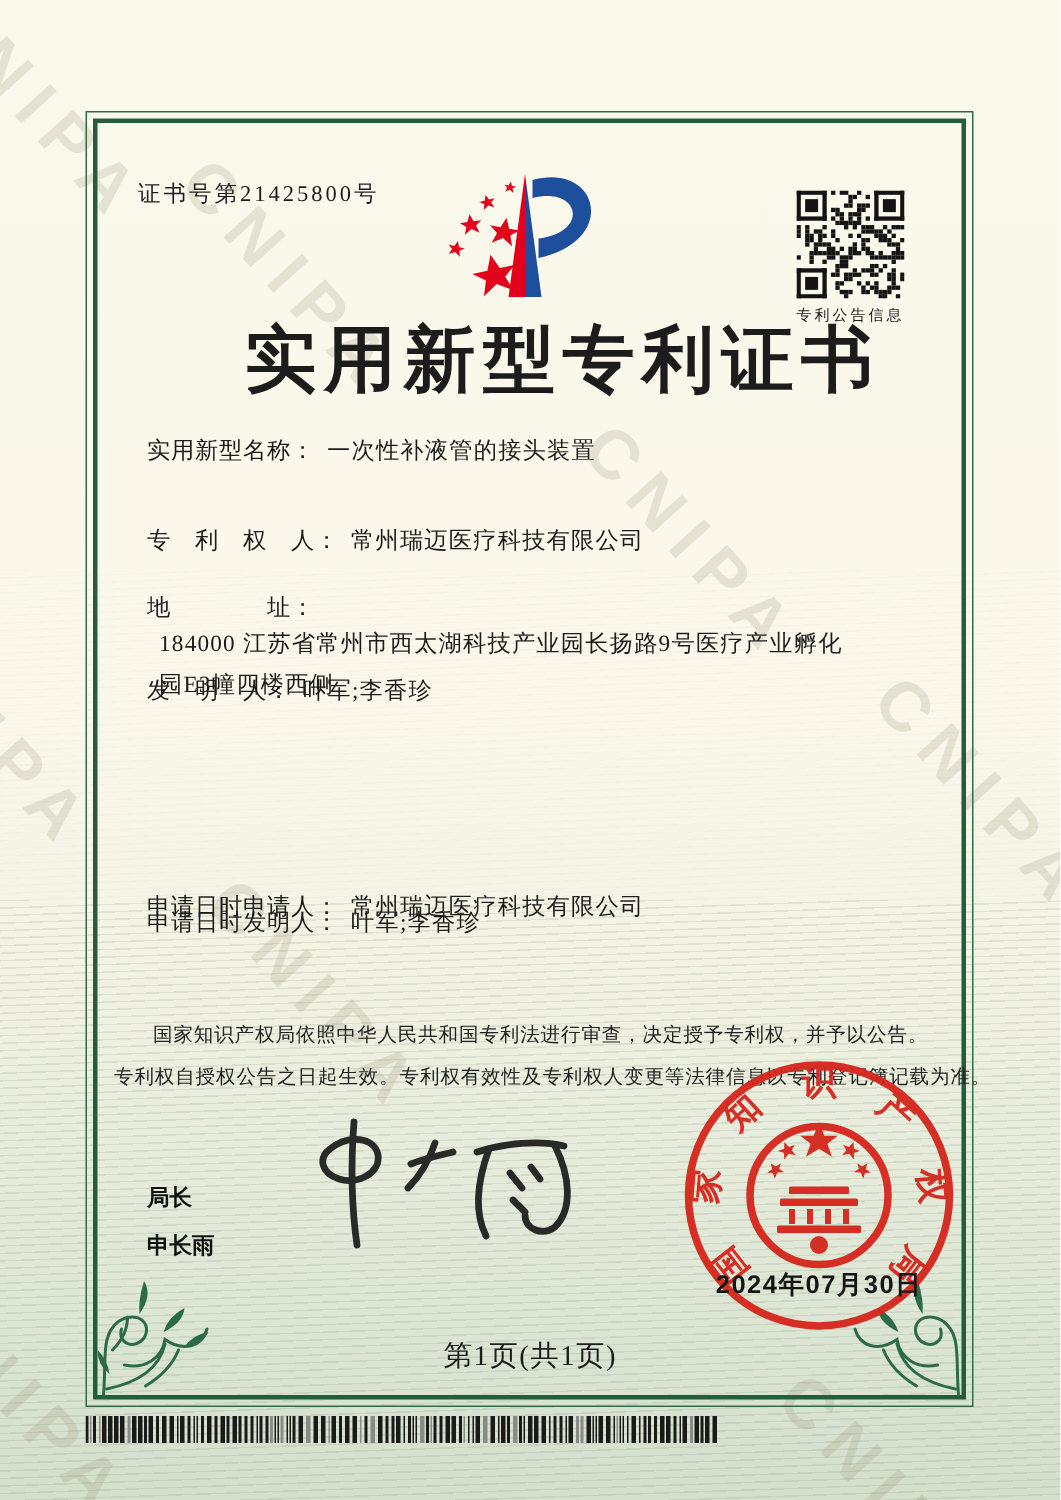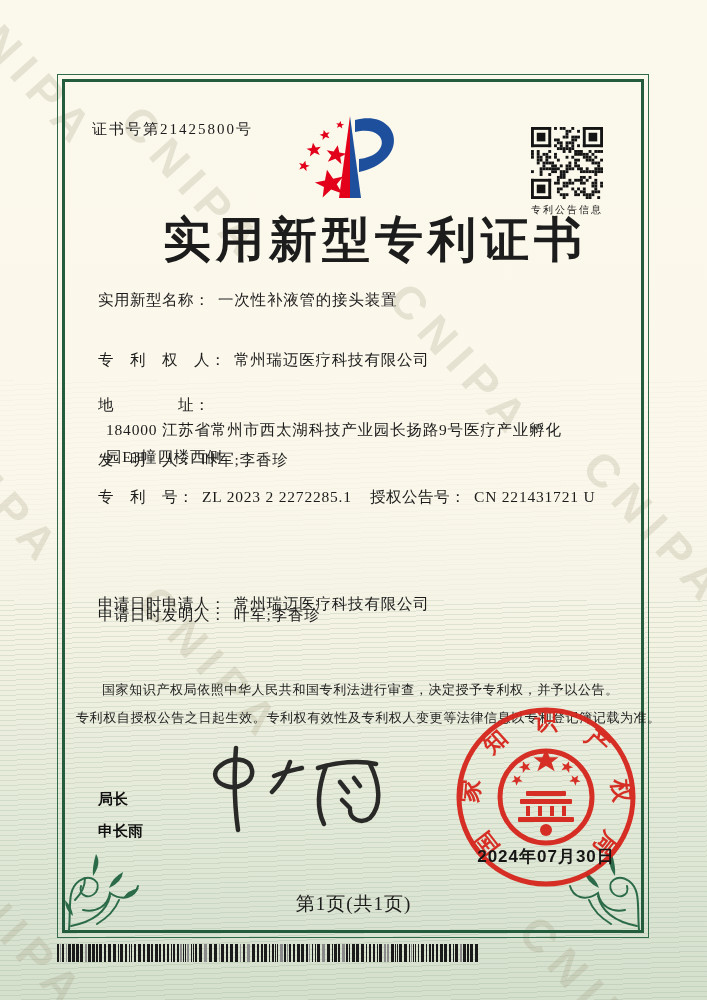--- a/index.html
+++ b/index.html
@@ -336,26 +336,20 @@
   </div>
   <div class="row" style="top:350px;">
     <span class="lab">专　利　权　人：</span><span class="val">常州瑞迈医疗科技有限公司</span>
   </div>
   <div class="row row-addr" style="top:395px;">
     <span class="lab">地　　　　址：</span><span class="val">184000 江苏省常州市西太湖科技产业园长扬路9号医疗产业孵化园E3幢四楼西侧</span>
   </div>
   <div class="row" style="top:450px;">
     <span class="lab">发　明　人：</span><span class="val">叶军;李香珍</span>
   </div>
-  <div class="row" style="top:487px;">
-    <span class="lab">专　利　号：</span><span class="val">ZL 2023 2 2272285.1</span>
-    <span class="c2">
-      <span class="lab">授权公告号：</span><span class="val">CN 221431721 U</span>
-    </span>
-  </div>
   <div class="row" style="top:565px;margin-top:29px;">
     <span class="lab">申请日时申请人：</span><span class="val">常州瑞迈医疗科技有限公司</span>
   </div>
   <div class="row" style="top:605px;">
     <span class="lab">申请日时发明人：</span><span class="val">叶军;李香珍</span>
   </div>
 
   <div class="legal">
     <div class="l1">国家知识产权局依照中华人民共和国专利法进行审查，决定授予专利权，并予以公告。</div>
     <div class="l2">专利权自授权公告之日起生效。专利权有效性及专利权人变更等法律信息以专利登记簿记载为准。</div>

